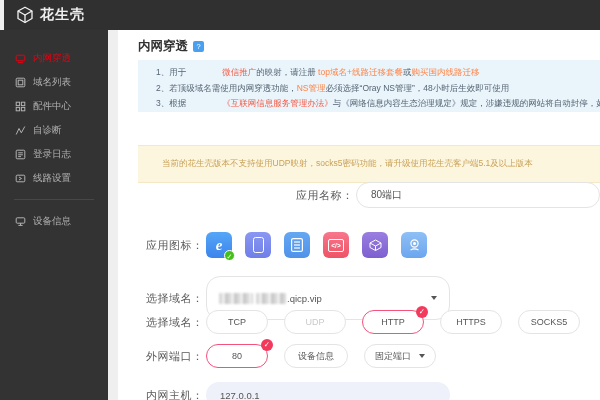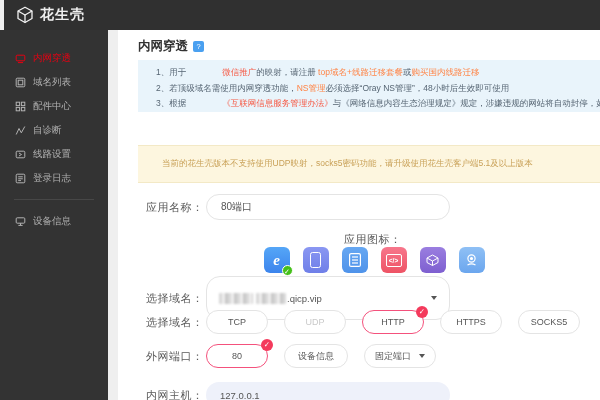--- a/index.html
+++ b/index.html
@@ -40,22 +40,22 @@
 
   
   .frow{position:absolute;left:28px;right:0;display:flex;align-items:center;}
   .flabel{width:58px;font-size:11px;color:#595959;flex:0 0 auto;text-align:left;
     letter-spacing:0.5px;}
   .ctrl-gap{margin-left:2px;}
 
   .pill-input{height:26px;width:244px;border:1px solid #e4e4e4;border-radius:14px;
     padding:0 14px;font-size:10px;color:#555;outline:none;background:#fff;
     font-family:inherit;}
-  .row-appname{top:164px;}
-  .row-appicon{top:202px;flex-direction:column;}
+  .row-appname{top:152px;justify-content:flex-end;}
+  .row-appicon{top:202px;}
   .row-domain{top:246px;}
   .row-maptype{top:280px;}
   .row-extport{top:314px;}
   .row-inthost{top:352px;}
 
   
   .icon-strip{display:flex;gap:13px;margin-left:2px;}
   .app-icon{position:relative;width:26px;height:26px;border-radius:6px;cursor:pointer;
     display:flex;align-items:center;justify-content:center;}
   .ai-ie{background:linear-gradient(180deg,#55a6f7,#3c84ec);}
@@ -156,36 +156,36 @@
   </div>
   <div class="side-item">
     <svg width="11" height="11" viewBox="0 0 11 11">
         <polyline points="1.2,9.5 4,3.5 6.3,7.8 9.8,1.5" fill="none" stroke="currentColor"></polyline>
       </svg>
     <span>自诊断</span>
   </div>
   <div class="side-item">
     <svg width="11" height="11" viewBox="0 0 11 11">
         <g fill="none" stroke="currentColor">
-          <rect x="1.2" y="2.2" width="8.6" height="6.6" rx="1"></rect>
-          <polyline points="4,4 6.5,5.5 4,7"></polyline>
-        </g>
-      </svg>
-    <span>线路设置</span>
-  </div>
-  <div class="side-item">
-    <svg width="11" height="11" viewBox="0 0 11 11">
-        <g fill="none" stroke="currentColor">
           <rect x="1.2" y="1.2" width="8.6" height="8.6" rx="1"></rect>
           <line x1="3.2" y1="3.8" x2="7.8" y2="3.8"></line>
           <line x1="3.2" y1="5.8" x2="7.8" y2="5.8"></line>
           <line x1="3.2" y1="7.6" x2="6" y2="7.6"></line>
         </g>
       </svg>
     <span>登录日志</span>
+  </div>
+  <div class="side-item">
+    <svg width="11" height="11" viewBox="0 0 11 11">
+        <g fill="none" stroke="currentColor">
+          <rect x="1.2" y="2.2" width="8.6" height="6.6" rx="1"></rect>
+          <polyline points="4,4 6.5,5.5 4,7"></polyline>
+        </g>
+      </svg>
+    <span>线路设置</span>
   </div>
   <div class="side-divider"></div>
   <div class="side-item">
     <svg width="11" height="11" viewBox="0 0 11 11">
         <g fill="none" stroke="currentColor">
           <rect x="1.2" y="1.8" width="8.6" height="5.4" rx="1"></rect>
           <line x1="5.5" y1="7.2" x2="5.5" y2="9"></line>
           <line x1="3.4" y1="9.4" x2="7.6" y2="9.4"></line>
         </g>
       </svg>

